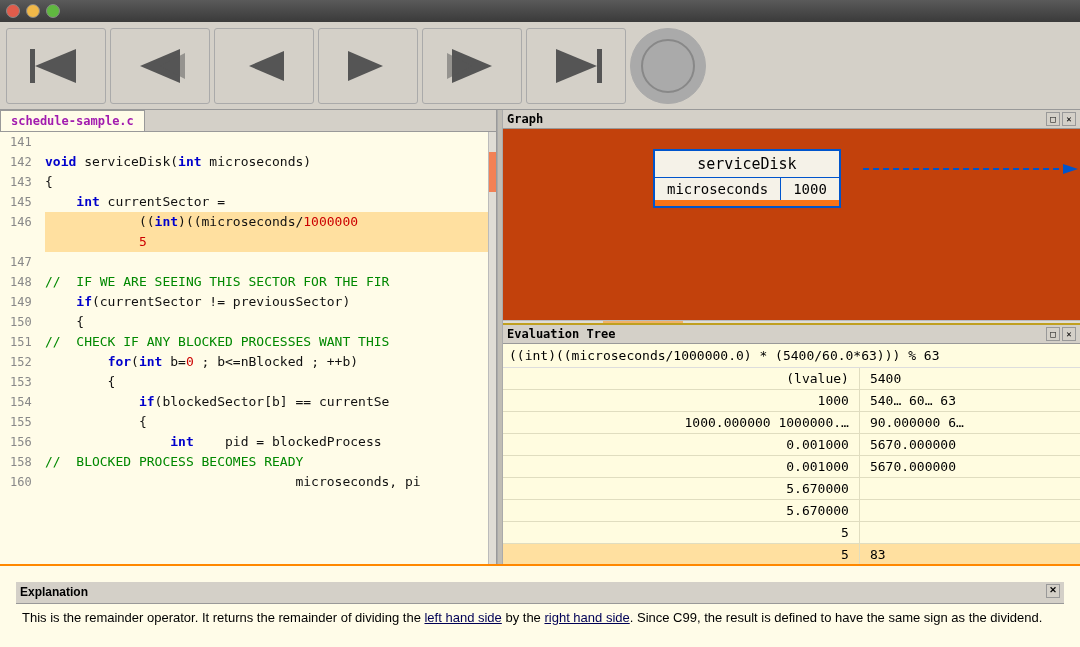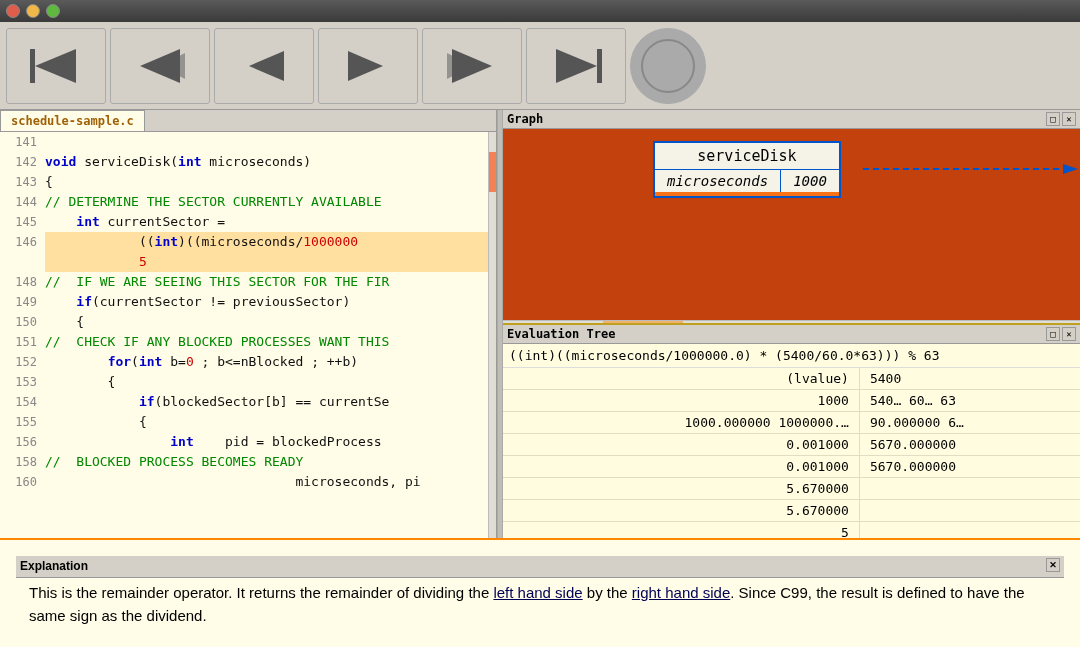--- a/index.html
+++ b/index.html
@@ -70,21 +70,21 @@
       display: flex;
       background: #d4d0c8;
       border-bottom: 1px solid #999;
     }
     .tab {
       padding: 3px 10px;
       background: #fffce8;
       border: 1px solid #999;
       border-bottom: none;
       font-size: 12px;
-      color: #a16207;
+      color: #a21caf;
       cursor: pointer;
       font-weight: bold;
     }
     .code-content {
       flex: 1;
       overflow: hidden;
       position: relative;
       font-family: monospace;
       font-size: 13px;
     }
@@ -95,21 +95,20 @@
     }
     .code-line {
       display: flex;
       min-height: 20px;
       line-height: 20px;
     }
     .line-num {
       width: 45px;
       min-width: 45px;
       color: #888;
-      text-align: right;
       padding-right: 8px;
       background: #fffce8;
       user-select: none;
       font-size: 12px;
       padding-left: 10px;
     }
     .line-content {
       flex: 1;
       white-space: pre;
       color: #111;
@@ -208,22 +207,21 @@
       background: #f5f2e8;
       padding: 4px 12px;
       font-size: 15px;
       font-family: monospace;
       color: #000;
       border-bottom: 1px solid #0055cc;
       text-align: center;
     }
     .node-row {
       display: flex;
-      border-bottom: 4px solid #f97316;
-      font-style: italic;
+      border-bottom: 6px solid #f97316;
     }
     .node-cell {
       padding: 3px 12px;
       font-size: 14px;
       font-family: monospace;
     }
     .node-cell:first-child {
       border-right: 1px solid #0055cc;
     }
 
@@ -302,23 +300,22 @@
       background: #d4d0c8;
       padding: 2px 4px;
       border-bottom: 1px solid #999;
       font-size: 12px;
       font-weight: bold;
       display: flex;
       justify-content: space-between;
     }
     .explanation-text {
       padding: 4px 6px;
-      font-size: 15px;
+      font-size: 13px;
       line-height: 1.5;
-      margin-left: 7px;
     }
     .underline-link {
       text-decoration: underline;
       color: #000055;
       cursor: pointer;
     }
 
     
     .v-divider {
       width: 6px;
@@ -399,34 +396,34 @@
         </div>
         <div class="code-line">
           <span class="line-num">142</span>
           <span class="line-content"><span class="kw">void</span> serviceDisk(<span class="kw">int</span> microseconds)</span>
         </div>
         <div class="code-line">
           <span class="line-num">143</span>
           <span class="line-content">{</span>
         </div>
         <div class="code-line">
-          <span class="line-num">144</span>
-          <span class="line-content"><span class="comment">// DETERMINE THE SECTOR CURRENTLY AVAILABLE</span></span>
-        </div>
-        <div class="code-line">
           <span class="line-num">145</span>
           <span class="line-content">    <span class="kw">int</span> currentSector =</span>
         </div>
         <div class="code-line current-line">
           <span class="line-num">146</span>
           <span class="line-content">            ((<span class="kw">int</span>)((microseconds/<span class="num">1000000</span></span>
         </div>
         <div class="code-line current-line">
           <span class="line-num">   </span>
           <span class="line-content">            <span class="num">5</span></span>
+        </div>
+        <div class="code-line">
+          <span class="line-num">147</span>
+          <span class="line-content"></span>
         </div>
         <div class="code-line">
           <span class="line-num">148</span>
           <span class="line-content"><span class="comment">//  IF WE ARE SEEING THIS SECTOR FOR THE FIR</span></span>
         </div>
         <div class="code-line">
           <span class="line-num">149</span>
           <span class="line-content">    <span class="kw">if</span>(currentSector != previousSector)</span>
         </div>
         <div class="code-line">
@@ -484,21 +481,21 @@
     <div class="graph-panel">
       <div class="panel-header">
         <span class="panel-title">Graph</span>
         <div class="panel-btns">
           <div class="panel-btn">□</div>
           <div class="panel-btn">✕</div>
         </div>
       </div>
       <div class="graph-content">
 
-        <div style="position:absolute; left:150px; top:12px;">
+        <div style="position:absolute; left:150px; top:20px;">
           <div class="node-box">
             <div class="node-title">serviceDisk</div>
             <div class="node-row">
               <div class="node-cell">microseconds</div>
               <div class="node-cell">1000</div>
             </div>
           </div>
         </div>
 
         <svg style="position:absolute; left:360px; top:30px; width:220px; height:20px;" viewBox="0 0 220 20">

